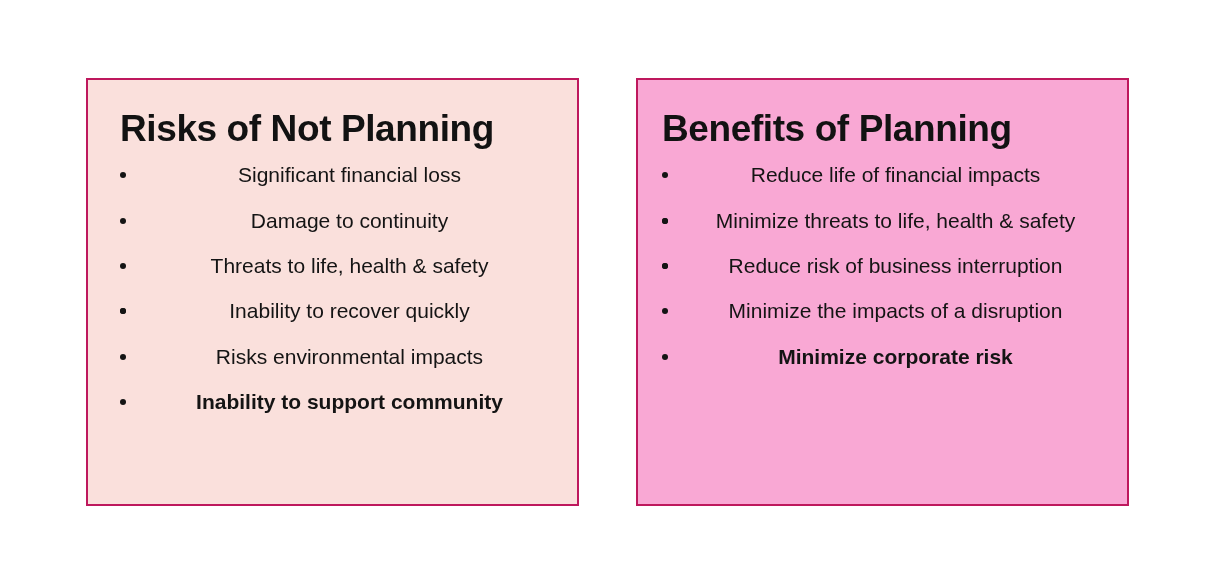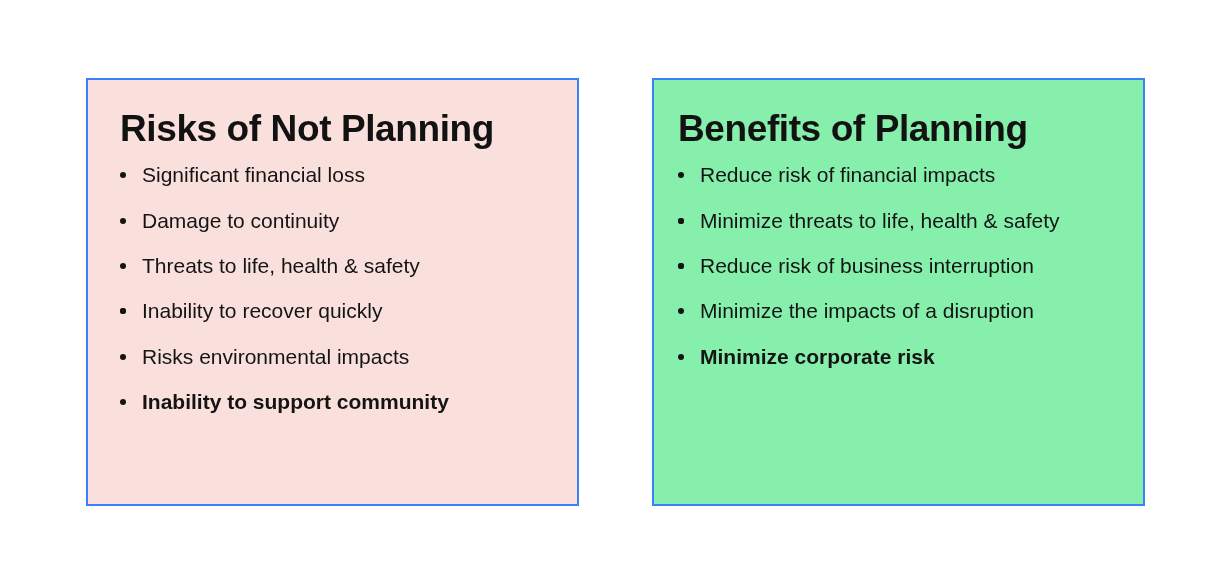--- a/index.html
+++ b/index.html
@@ -16,47 +16,48 @@
   .board {
     position: relative;
     width: 1216px;
     height: 586px;
   }
   .panel {
     position: absolute;
     top: 78px;
     height: 428px;
     box-sizing: border-box;
-    border: 2px solid #3b82f6;
+    border: 2px solid #be185d;
     padding: 28px 20px 20px 32px;
   }
   .panel-risks {
     left: 86px;
     width: 493px;
     background: #FAE0DC;
   }
   .panel-benefits {
-    left: 652px;
+    left: 636px;
     width: 493px;
-    background: #86efac;
+    background: #f9a8d4;
     padding-left: 24px;
   }
   .panel-title {
     margin: 0 0 14px 0;
     font-size: 37px;
     font-weight: 700;
     line-height: 1.12;
     letter-spacing: -0.4px;
     color: #121212;
     white-space: nowrap;
   }
   .bullet-list {
     list-style: none;
     margin: 0;
     padding: 0;
+    text-align: center;
   }
   .bullet-item {
     position: relative;
     padding-left: 22px;
     margin: 0 0 20.5px 0;
     font-size: 21px;
     line-height: 1.18;
     color: #141414;
     white-space: nowrap;
   }
@@ -110,21 +111,21 @@
         <span>Inability to support community</span>
       </li>
     </ul>
   </section>
 
   <section class="panel panel-benefits">
     <h2 class="panel-title">Benefits of Planning</h2>
     <ul class="bullet-list">
       <li class="bullet-item">
         <span class="bullet-dot"></span>
-        <span>Reduce risk of financial impacts</span>
+        <span>Reduce life of financial impacts</span>
       </li>
       <li class="bullet-item">
         <span class="bullet-dot"></span>
       </li>
       <li class="bullet-item">
         <span class="bullet-dot"></span>
         <span>Minimize threats to life, health &amp; safety</span>
       </li>
       <li class="bullet-item">
         <span class="bullet-dot"></span>

